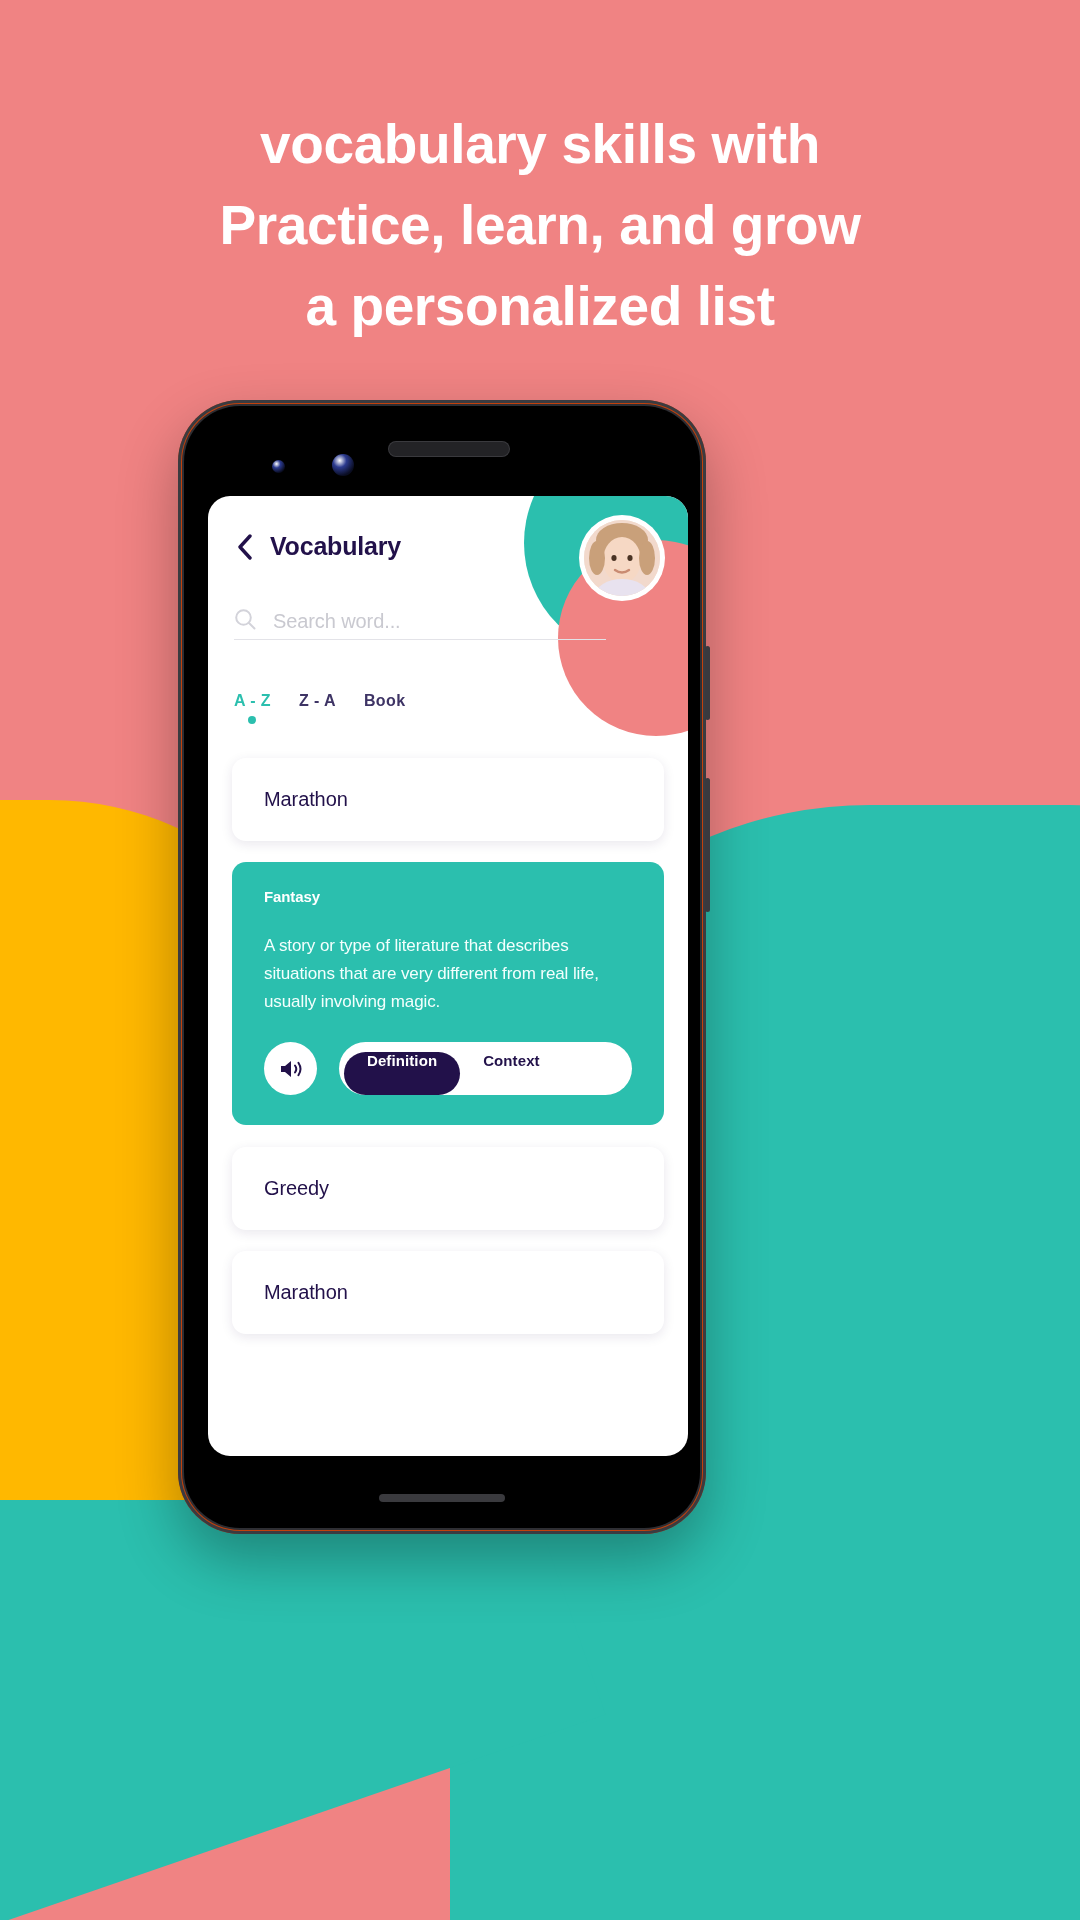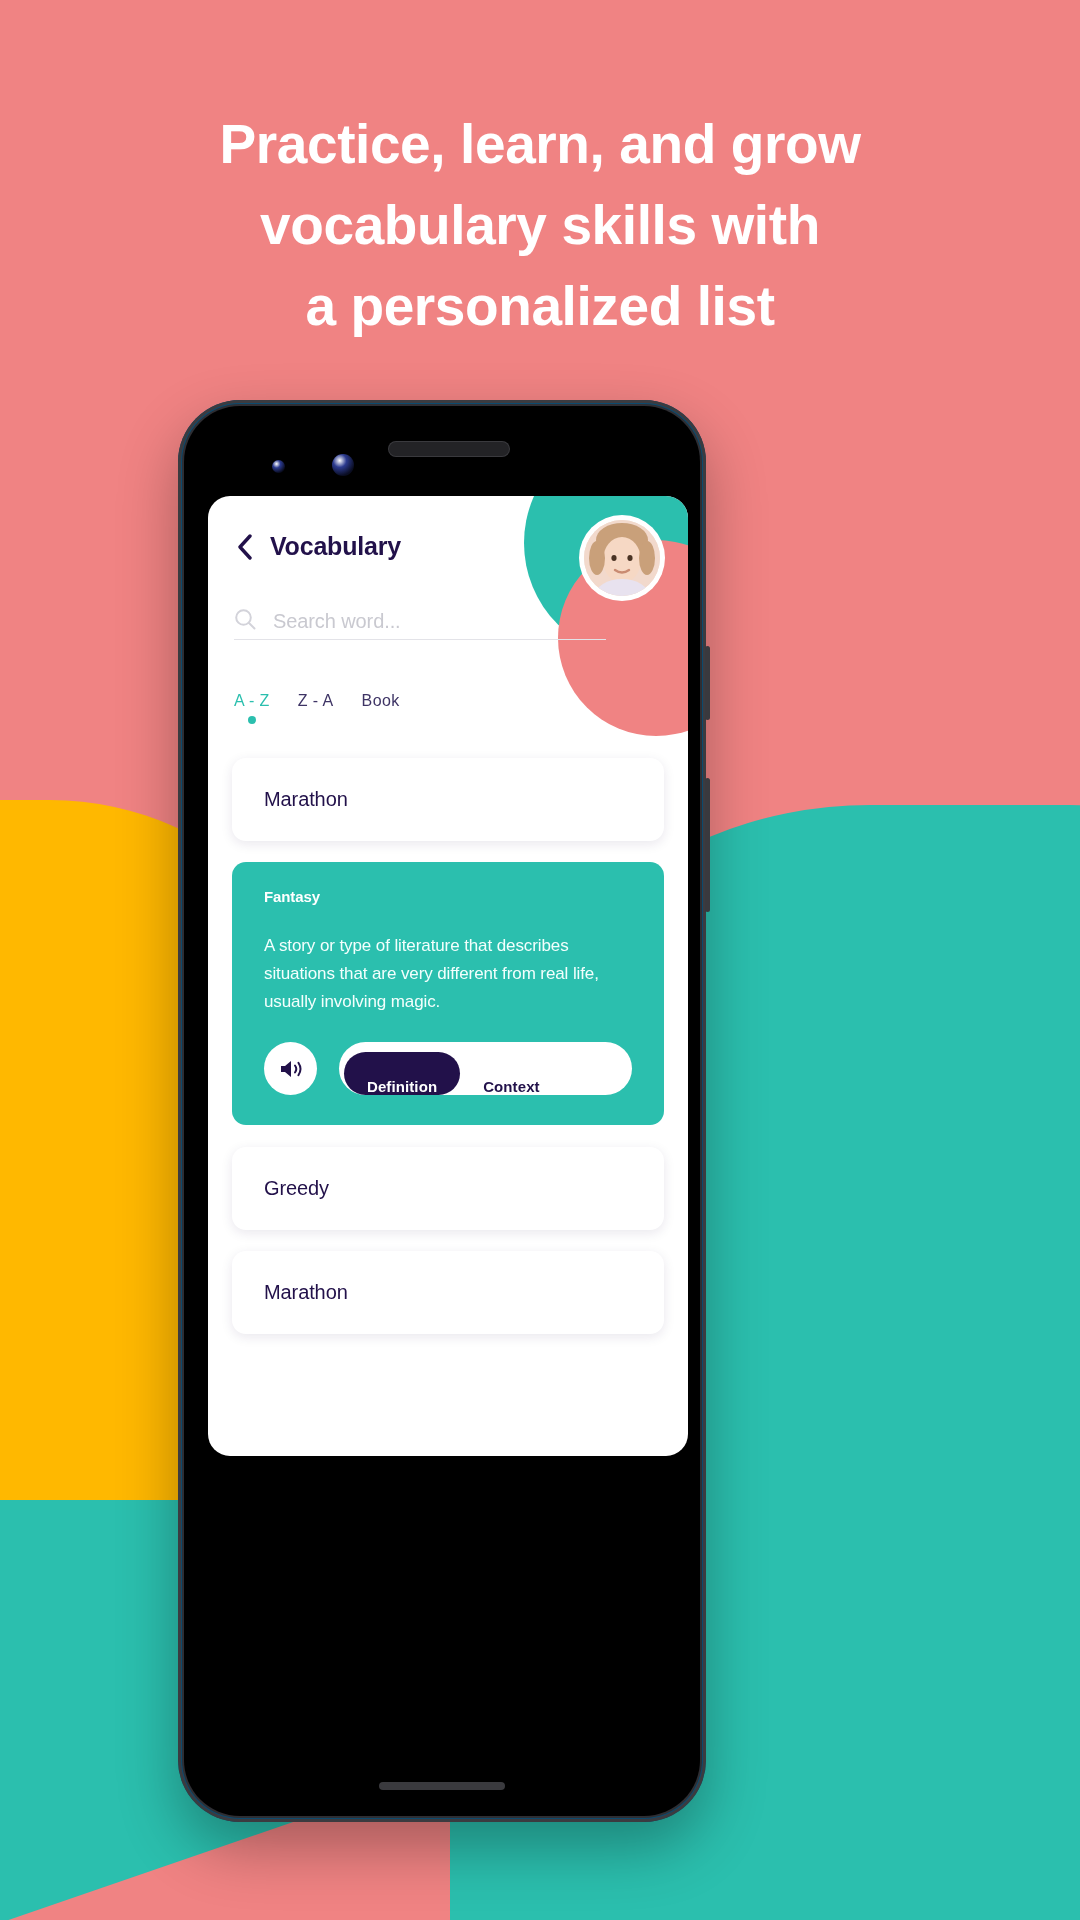--- a/index.html
+++ b/index.html
@@ -60,23 +60,23 @@
     line-height: 81px;
     letter-spacing: -0.4px;
     z-index: 5;
   }
   .headline div { white-space: nowrap; }
 
   
   .phone {
     position: absolute;
     left: 178px; top: 400px;
-    width: 528px; height: 1422px;
+    width: 528px; height: 1134px;
     border-radius: 62px;
-    background: #0c4a6e;
+    background: #c2410c;
     box-shadow: 0 26px 60px rgba(0,0,0,0.30),
                 0 0 0 3px #3b3b40 inset;
     z-index: 10;
   }
   .phone-inner-edge {
     position: absolute;
     left: 6px; top: 6px; right: 6px; bottom: 6px;
     border-radius: 56px;
     background: #000000;
     box-shadow: 0 0 0 2px #2e2e33;
@@ -196,21 +196,21 @@
     position: absolute;
     left: 26px; top: 196px;
     display: flex;
     align-items: flex-start;
     gap: 28px;
     z-index: 4;
   }
   .tab {
     position: relative;
     font-size: 16px;
-    font-weight: 400;
+    font-weight: 700;
     color: #3e3465;
     letter-spacing: 0.4px;
     padding-bottom: 14px;
   }
   .tab.active { color: #2bbfae; }
   .tab-dot {
     position: absolute;
     left: 50%; bottom: 0;
     transform: translateX(-50%);
     width: 8px; height: 8px;
@@ -272,21 +272,21 @@
     height: 53px;
     background: #ffffff;
     border-radius: 27px;
     display: flex;
     align-items: center;
     padding: 5px;
   }
   .seg {
     height: 43px;
     border-radius: 22px;
-    display: flex; align-items: flex-end; justify-content: center;
+    display: flex; align-items: flex-start; justify-content: center;
     font-size: 15px;
     font-weight: 600;
     color: #22114a;
     letter-spacing: 0.1px;
     padding: 0 23px;
     margin-top: 10px;
   }
   .seg.active {
     background: #22114a;
     color: #ffffff;
@@ -296,22 +296,22 @@
 <body>
 
 <div id="stage">
 
   <div class="bg-teal-right"></div>
   <div class="bg-teal-bottom"></div>
   <div class="bg-yellow"></div>
   <div class="bg-pink-mask"></div>
 
   <div class="headline">
+    <div>vocabulary skills with</div>
     <div>Practice, learn, and grow</div>
-    <div>vocabulary skills with</div>
     <div>a personalized list</div>
   </div>
 
   <div class="phone">
     <div class="phone-inner-edge">
 
       <div class="cam1"></div>
       <div class="cam2"></div>
       <div class="speaker-grille"></div>
       <div class="chin-bar"></div>

